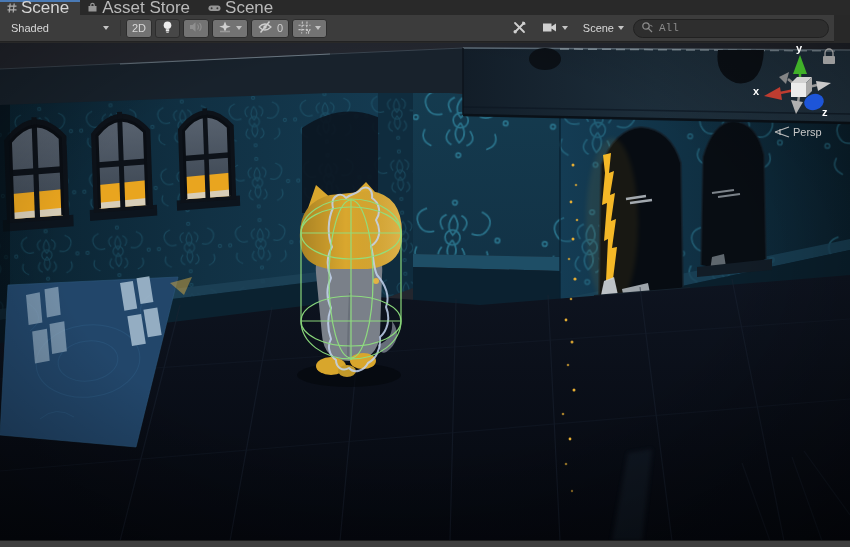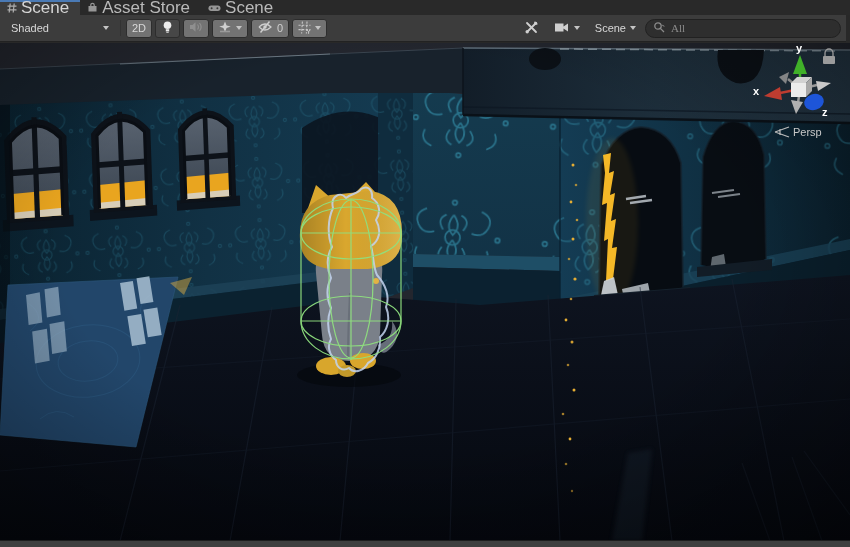--- a/index.html
+++ b/index.html
@@ -4,34 +4,34 @@
 <style>
   html,body{margin:0;padding:0}
   body{width:850px;height:547px;position:relative;overflow:hidden;background:#282828;
        font-family:"Liberation Sans",sans-serif;-webkit-font-smoothing:antialiased}
   
   .tabbar{position:absolute;top:0;left:0;right:0;height:15px;background:#292929;display:flex;align-items:stretch}
   .tab{display:flex;align-items:center;gap:4px;padding:0 11px 0 7px;font-size:17px;color:#b9b9b9;cursor:default}
   .tab.active{background:#3c3c3c;color:#d6d6d6;box-shadow:inset 0 2px 0 #4a7ab5}
   .tab .ticon{display:flex;align-items:center;opacity:.85}
   
-  .toolbar{position:absolute;top:15px;left:0;right:4px;height:27px;background:#3c3c3c;display:flex;
+  .toolbar{position:absolute;top:15px;left:0;right:16px;height:27px;background:#3c3c3c;display:flex;
            align-items:center;padding:0 5px;gap:3px;box-sizing:border-box;border-bottom:1px solid #222}
   .tbtn{height:19px;display:flex;align-items:center;gap:4px;background:#474747;border:1px solid #2d2d2d;
         border-radius:3px;padding:0 5px;font-size:11px;color:#d8d8d8;box-sizing:border-box;cursor:default}
   .tbtn.dim{background:#737373}
   .tbtn.naked{background:transparent;border-color:transparent}
   .shaded{width:110px;justify-content:space-between;background:transparent;border-color:transparent}
   .arrow{width:0;height:0;border-left:3.5px solid transparent;border-right:3.5px solid transparent;
          border-top:4px solid #c4c4c4;display:inline-block}
   .sep{width:1px;height:16px;background:#333;margin:0 2px}
   .spacer{flex:1}
   .search{width:196px;height:19px;background:#2e2e2e;border:1px solid #212121;border-radius:10px;display:flex;
           align-items:center;gap:4px;padding:0 7px;box-sizing:border-box}
-  .search input{flex:1;background:transparent;border:none;outline:none;color:#cfcfcf;font-size:11px;font-family:Liberation Serif, serif;min-width:0}
+  .search input{flex:1;background:transparent;border:none;outline:none;color:#cfcfcf;font-size:11px;font-family:Liberation Mono, monospace;min-width:0}
   .search input::placeholder{color:#8a8a8a}
   .cnt{font-size:11px;color:#cfcfcf}
   
   .viewport{position:absolute;top:43px;left:0;width:850px;height:498px;background:#23262e}
   .bottombar{position:absolute;bottom:0;left:0;right:0;height:6px;background:#3f3f3f;border-top:1px solid #1d1d1d}
   svg text{font-family:"Liberation Sans",sans-serif}
 </style>
 </head>
 <body>
 

